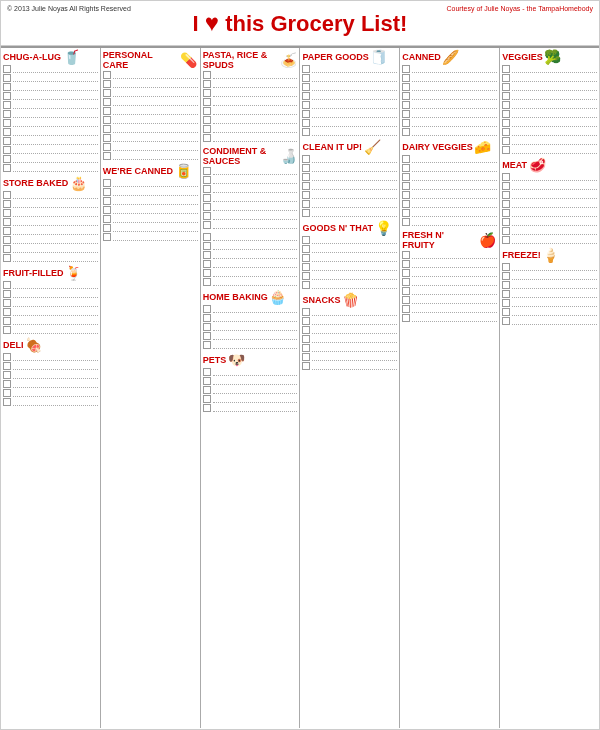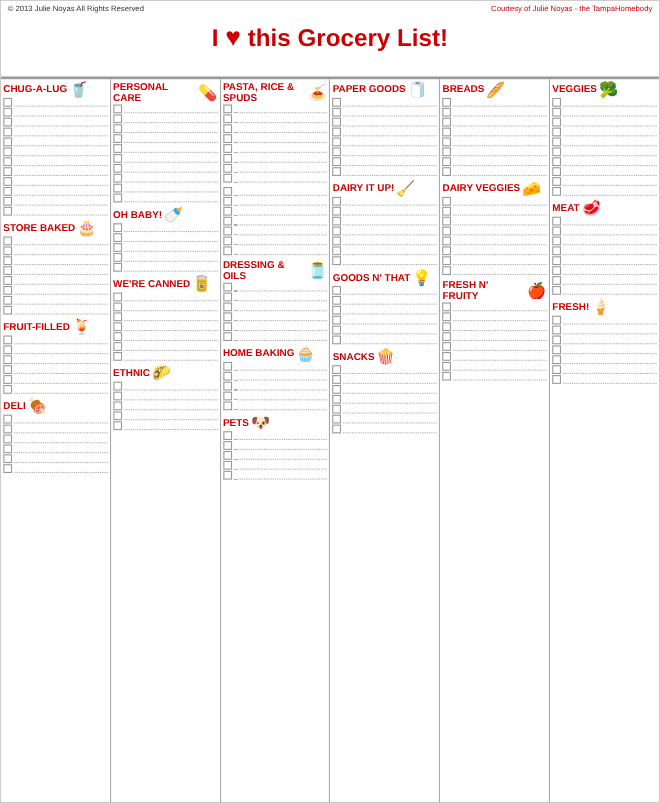--- a/index.html
+++ b/index.html
@@ -9,21 +9,21 @@
       background: #fff;
       font-family: Arial, sans-serif;
       font-size: 10px;
       overflow: hidden;
       border: 1px solid #ccc;
     }
     .header {
       display: flex;
       align-items: center;
       justify-content: center;
-      padding: 20px 8px;
+      padding: 8px 8px;
       position: relative;
       border-bottom: 1px solid #ccc;
       background: #fff;
     }
     .header-left {
       position: absolute;
       left: 6px;
       top: 4px;
       font-size: 7px;
       color: #333;
@@ -305,46 +305,20 @@
           <div class="check-box"></div>
           <div class="check-line"></div>
         </div>
         <div class="check-row">
           <div class="check-box"></div>
           <div class="check-line"></div>
         </div>
       </div>
       <div class="section-block">
         <div class="section-header">
-          <span>OH BABY!</span>
-          <span class="section-icon">🍼</span>
-        </div>
-        <div class="check-row">
-          <div class="check-box"></div>
-          <div class="check-line"></div>
-        </div>
-        <div class="check-row">
-          <div class="check-box"></div>
-          <div class="check-line"></div>
-        </div>
-        <div class="check-row">
-          <div class="check-box"></div>
-          <div class="check-line"></div>
-        </div>
-        <div class="check-row">
-          <div class="check-box"></div>
-          <div class="check-line"></div>
-        </div>
-        <div class="check-row">
-          <div class="check-box"></div>
-          <div class="check-line"></div>
-        </div>
-      </div>
-      <div class="section-block">
-        <div class="section-header">
           <span>WE'RE CANNED</span>
           <span class="section-icon">🥫</span>
         </div>
         <div class="check-row">
           <div class="check-box"></div>
           <div class="check-line"></div>
         </div>
         <div class="check-row">
           <div class="check-box"></div>
           <div class="check-line"></div>
@@ -363,46 +337,20 @@
         </div>
         <div class="check-row">
           <div class="check-box"></div>
           <div class="check-line"></div>
         </div>
         <div class="check-row">
           <div class="check-box"></div>
           <div class="check-line"></div>
         </div>
       </div>
-      <div class="section-block">
-        <div class="section-header">
-          <span>ETHNIC</span>
-          <span class="section-icon">🌮</span>
-        </div>
-        <div class="check-row">
-          <div class="check-box"></div>
-          <div class="check-line"></div>
-        </div>
-        <div class="check-row">
-          <div class="check-box"></div>
-          <div class="check-line"></div>
-        </div>
-        <div class="check-row">
-          <div class="check-box"></div>
-          <div class="check-line"></div>
-        </div>
-        <div class="check-row">
-          <div class="check-box"></div>
-          <div class="check-line"></div>
-        </div>
-        <div class="check-row">
-          <div class="check-box"></div>
-          <div class="check-line"></div>
-        </div>
-      </div>
     </div>
     <div class="col">
       <div class="section-block">
         <div class="section-header">
           <span>PASTA, RICE &amp; SPUDS</span>
           <span class="section-icon">🍝</span>
         </div>
         <div class="check-row">
           <div class="check-box"></div>
           <div class="check-line"></div>
@@ -430,54 +378,54 @@
         <div class="check-row">
           <div class="check-box"></div>
           <div class="check-line"></div>
         </div>
         <div class="check-row">
           <div class="check-box"></div>
           <div class="check-line"></div>
         </div>
       </div>
       <div class="section-block">
-        <div class="check-row">
-          <div class="check-box"></div>
-          <div class="check-line"></div>
-        </div>
-        <div class="check-row">
-          <div class="check-box"></div>
-          <div class="check-line"></div>
-        </div>
-        <div class="check-row">
-          <div class="check-box"></div>
-          <div class="check-line"></div>
-        </div>
-        <div class="check-row">
-          <div class="check-box"></div>
-          <div class="check-line"></div>
-        </div>
-        <div class="check-row">
-          <div class="check-box"></div>
-          <div class="check-line"></div>
-        </div>
-        <div class="check-row">
-          <div class="check-box"></div>
-          <div class="check-line"></div>
-        </div>
-        <div class="check-row">
-          <div class="check-box"></div>
-          <div class="check-line"></div>
-        </div>
-      </div>
-      <div class="section-block">
-        <div class="section-header">
-          <span>DRESSING &amp; OILS</span>
-          <span class="section-icon">🫙</span>
-        </div>
+        <div class="section-header">
+          <span>CONDIMENT &amp; SAUCES</span>
+          <span class="section-icon">🍶</span>
+        </div>
+        <div class="check-row">
+          <div class="check-box"></div>
+          <div class="check-line"></div>
+        </div>
+        <div class="check-row">
+          <div class="check-box"></div>
+          <div class="check-line"></div>
+        </div>
+        <div class="check-row">
+          <div class="check-box"></div>
+          <div class="check-line"></div>
+        </div>
+        <div class="check-row">
+          <div class="check-box"></div>
+          <div class="check-line"></div>
+        </div>
+        <div class="check-row">
+          <div class="check-box"></div>
+          <div class="check-line"></div>
+        </div>
+        <div class="check-row">
+          <div class="check-box"></div>
+          <div class="check-line"></div>
+        </div>
+        <div class="check-row">
+          <div class="check-box"></div>
+          <div class="check-line"></div>
+        </div>
+      </div>
+      <div class="section-block">
         <div class="check-row">
           <div class="check-box"></div>
           <div class="check-line"></div>
         </div>
         <div class="check-row">
           <div class="check-box"></div>
           <div class="check-line"></div>
         </div>
         <div class="check-row">
           <div class="check-box"></div>
@@ -583,21 +531,21 @@
           <div class="check-box"></div>
           <div class="check-line"></div>
         </div>
         <div class="check-row">
           <div class="check-box"></div>
           <div class="check-line"></div>
         </div>
       </div>
       <div class="section-block">
         <div class="section-header">
-          <span>DAIRY IT UP!</span>
+          <span>CLEAN IT UP!</span>
           <span class="section-icon">🧹</span>
         </div>
         <div class="check-row">
           <div class="check-box"></div>
           <div class="check-line"></div>
         </div>
         <div class="check-row">
           <div class="check-box"></div>
           <div class="check-line"></div>
         </div>
@@ -683,21 +631,21 @@
         </div>
         <div class="check-row">
           <div class="check-box"></div>
           <div class="check-line"></div>
         </div>
       </div>
     </div>
     <div class="col">
       <div class="section-block">
         <div class="section-header">
-          <span>BREADS</span>
+          <span>CANNED</span>
           <span class="section-icon">🥖</span>
         </div>
         <div class="check-row">
           <div class="check-box"></div>
           <div class="check-line"></div>
         </div>
         <div class="check-row">
           <div class="check-box"></div>
           <div class="check-line"></div>
         </div>
@@ -883,21 +831,21 @@
           <div class="check-box"></div>
           <div class="check-line"></div>
         </div>
         <div class="check-row">
           <div class="check-box"></div>
           <div class="check-line"></div>
         </div>
       </div>
       <div class="section-block">
         <div class="section-header">
-          <span>FRESH!</span>
+          <span>FREEZE!</span>
           <span class="section-icon">🍦</span>
         </div>
         <div class="check-row">
           <div class="check-box"></div>
           <div class="check-line"></div>
         </div>
         <div class="check-row">
           <div class="check-box"></div>
           <div class="check-line"></div>
         </div>

